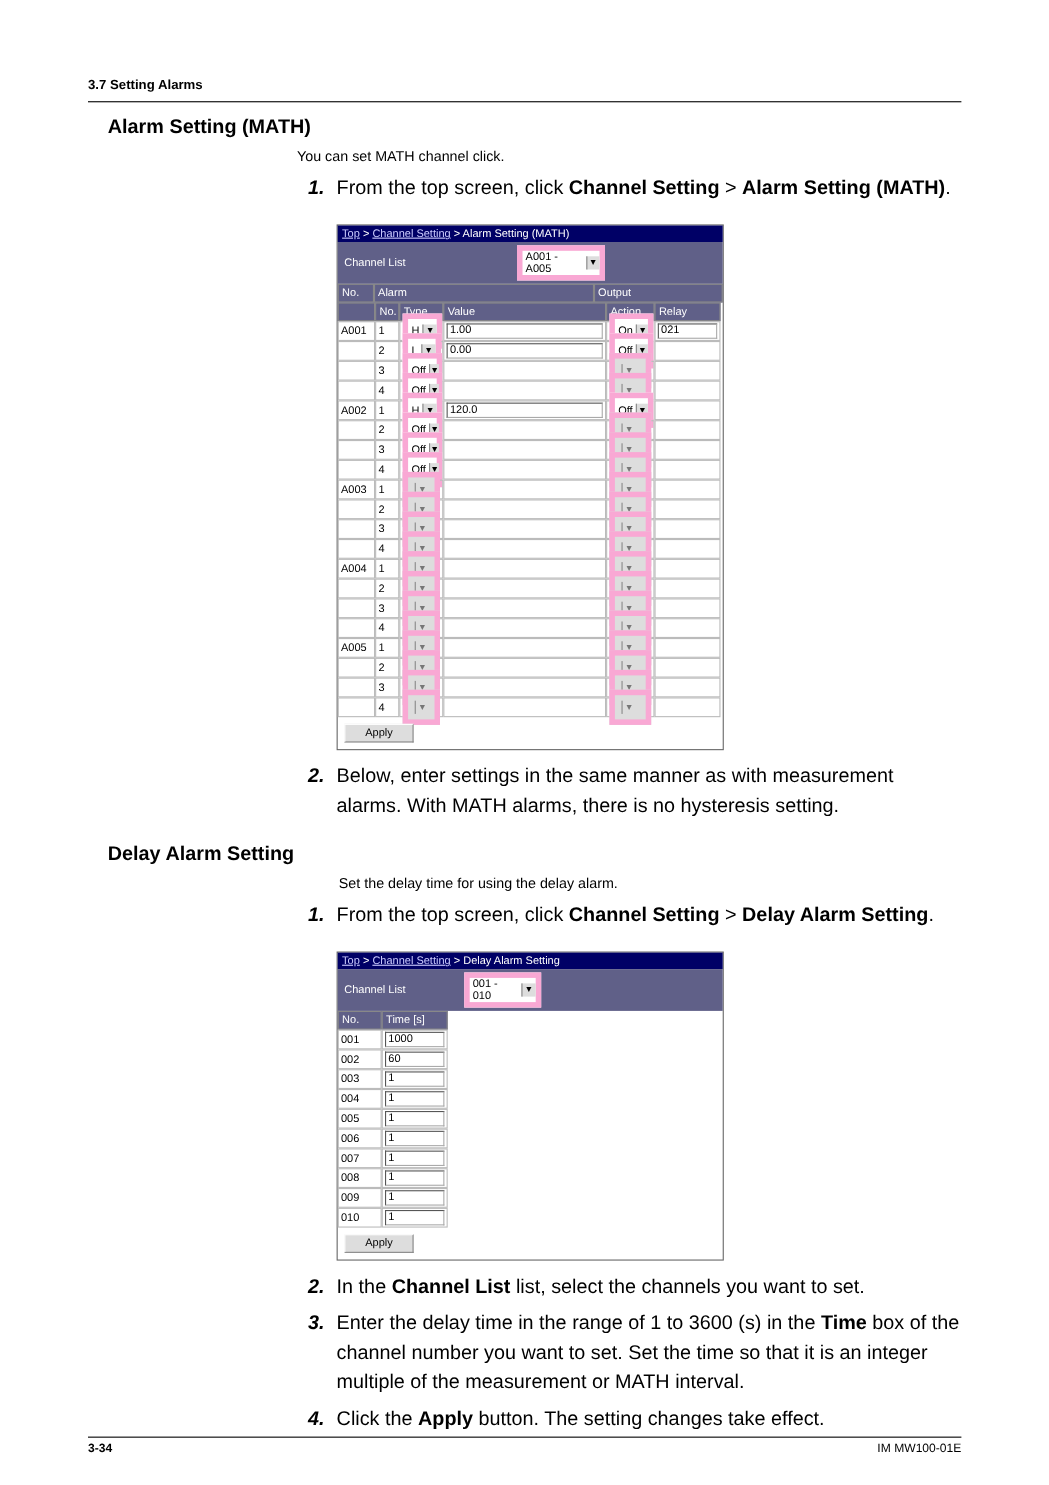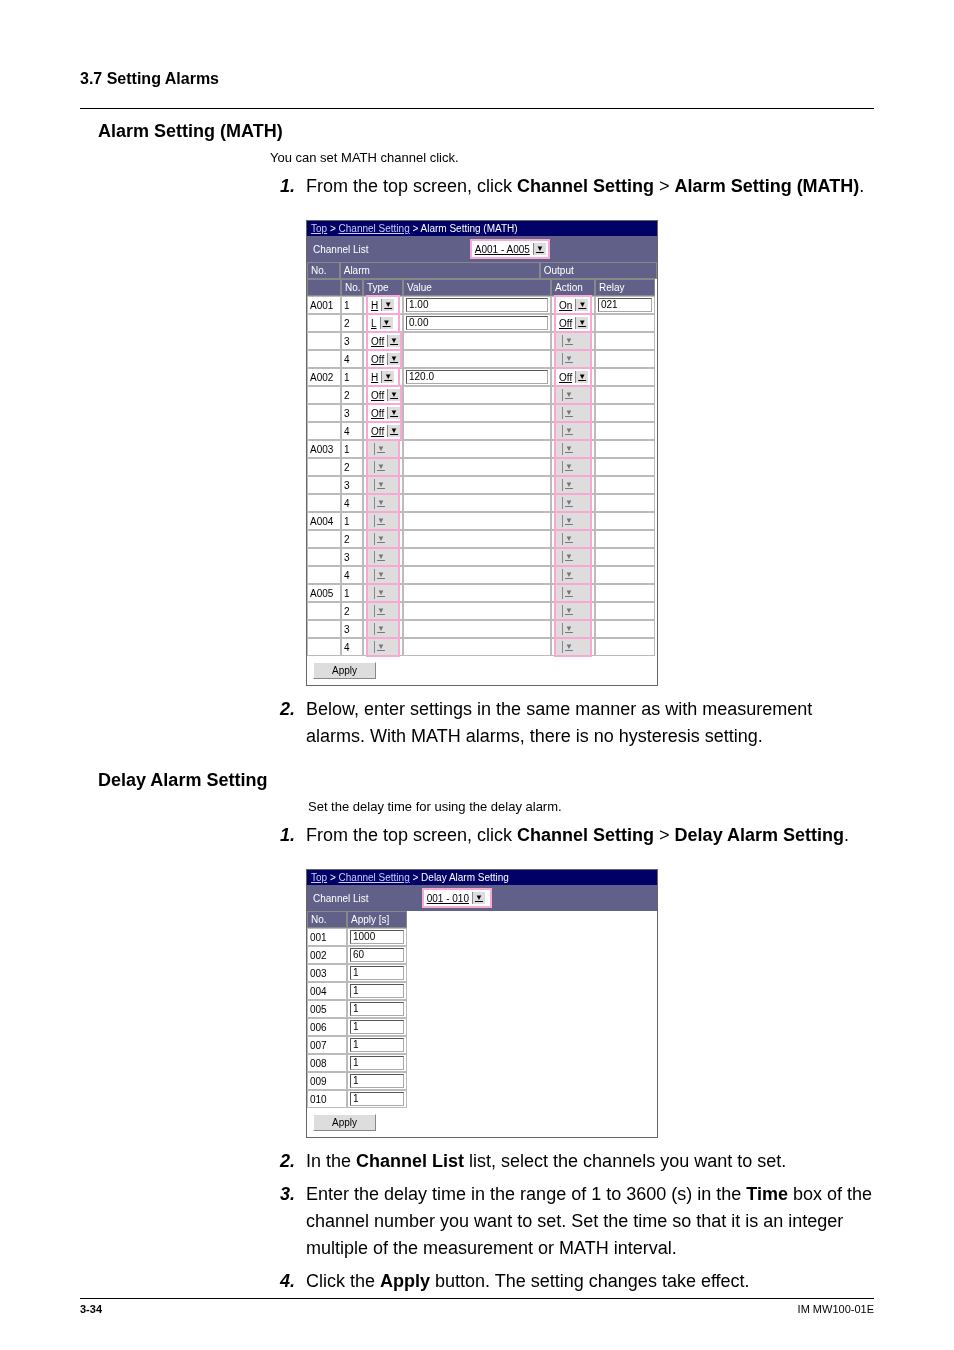--- a/index.html
+++ b/index.html
@@ -11,23 +11,23 @@
     width: 954px;
   }
   .page {
     padding: 70px 80px 40px 80px;
     box-sizing: border-box;
     width: 954px;
     min-height: 1350px;
     position: relative;
   }
   .section-hdr {
-    font-size: 16px;
+    font-size: 12px;
     font-weight: bold;
-    margin-bottom: 20px;
+    margin-bottom: 8px;
   }
   .hr {
     border: none;
     border-top: 1px solid #000;
     margin: 0 0 12px 0;
   }
   h2.heading {
     font-size: 18px;
     font-weight: bold;
     margin: 8px 0 8px 18px;
@@ -77,25 +77,24 @@
     align-items: center;
     font-size: 10px;
   }
   .clist-row .lbl { flex: 0 0 auto; }
   .clist-row .spacer { flex: 1; }
   .sel {
     display: inline-flex;
     align-items: center;
     background: #fff;
     color: #000;
-    border: 2px solid #f9a8d4;
-    height: 20px;
+    border: 5px solid #f9a8d4;
+    height: 32px;
     font-size: 10px;
     box-sizing: border-box;
-    text-decoration: underline;
   }
   .sel .selv { padding: 0 3px; }
   .sel .arrow {
     width: 12px;
     height: 12px;
     background: #ddd;
     border-left: 1px solid #888;
     text-align: center;
     line-height: 12px;
     font-size: 8px;
@@ -609,21 +608,21 @@
     <span class="lbl">Channel List</span>
     <span class="spacer"></span>
     <span class="sel" style="width:70px;">
       <span class="selv">001 - 010</span>
       <span class="arrow">▼</span>
     </span>
     <span style="flex:3"></span>
   </div>
   <div class="tbody-row">
     <div class="hcell d-no">No.</div>
-    <div class="hcell d-tm">Apply [s]</div>
+    <div class="hcell d-tm">Time [s]</div>
   </div>
   <div id="delay-rows">
         <div class="tbody-row">
           <div class="dcell d-no">001</div>
           <div class="dcell d-tm">
             <div class="input">1000</div>
           </div>
         </div>
         <div class="tbody-row">
           <div class="dcell d-no">002</div>

